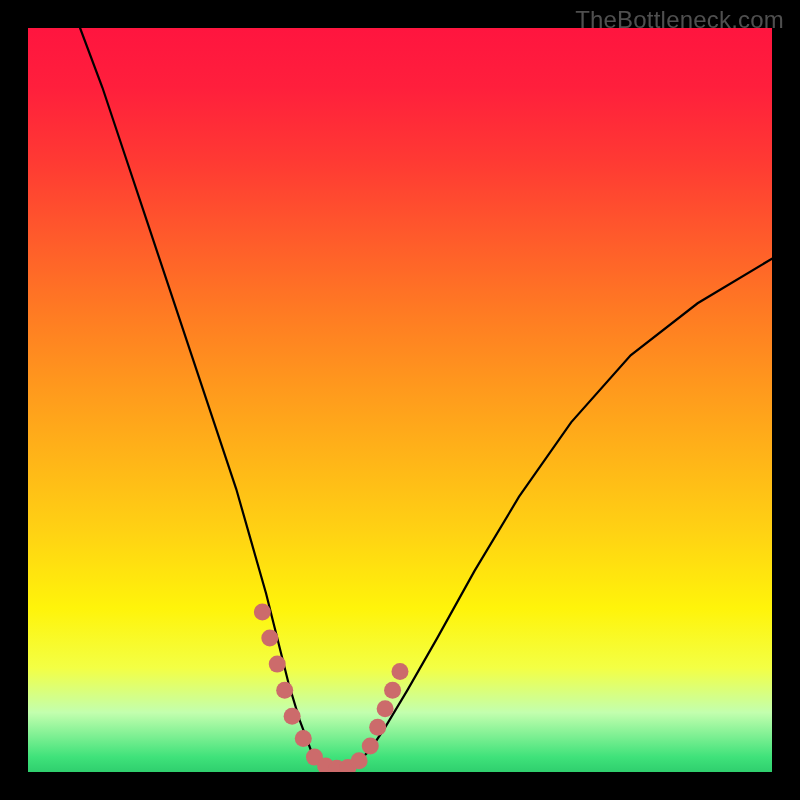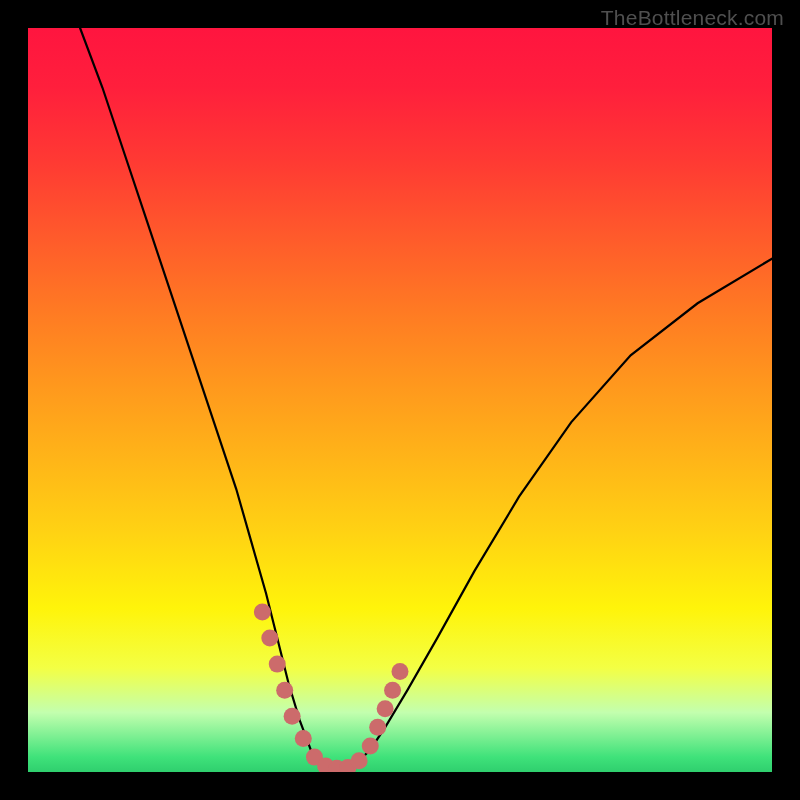--- a/index.html
+++ b/index.html
@@ -45,21 +45,21 @@
     left: 0;
     top: 0;
     width: 744px;
     height: 744px;
   }
   .watermark {
     position: absolute;
     top: 6px;
     right: 16px;
     color: #4f4f4f;
-    font-size: 21px;
+    font-size: 24px;
     font-weight: 500;
     letter-spacing: 0.2px;
     user-select: none;
   }
 </style>
 </head>
 <body>
 
 <div class="stage">
   <div class="plot-area">

